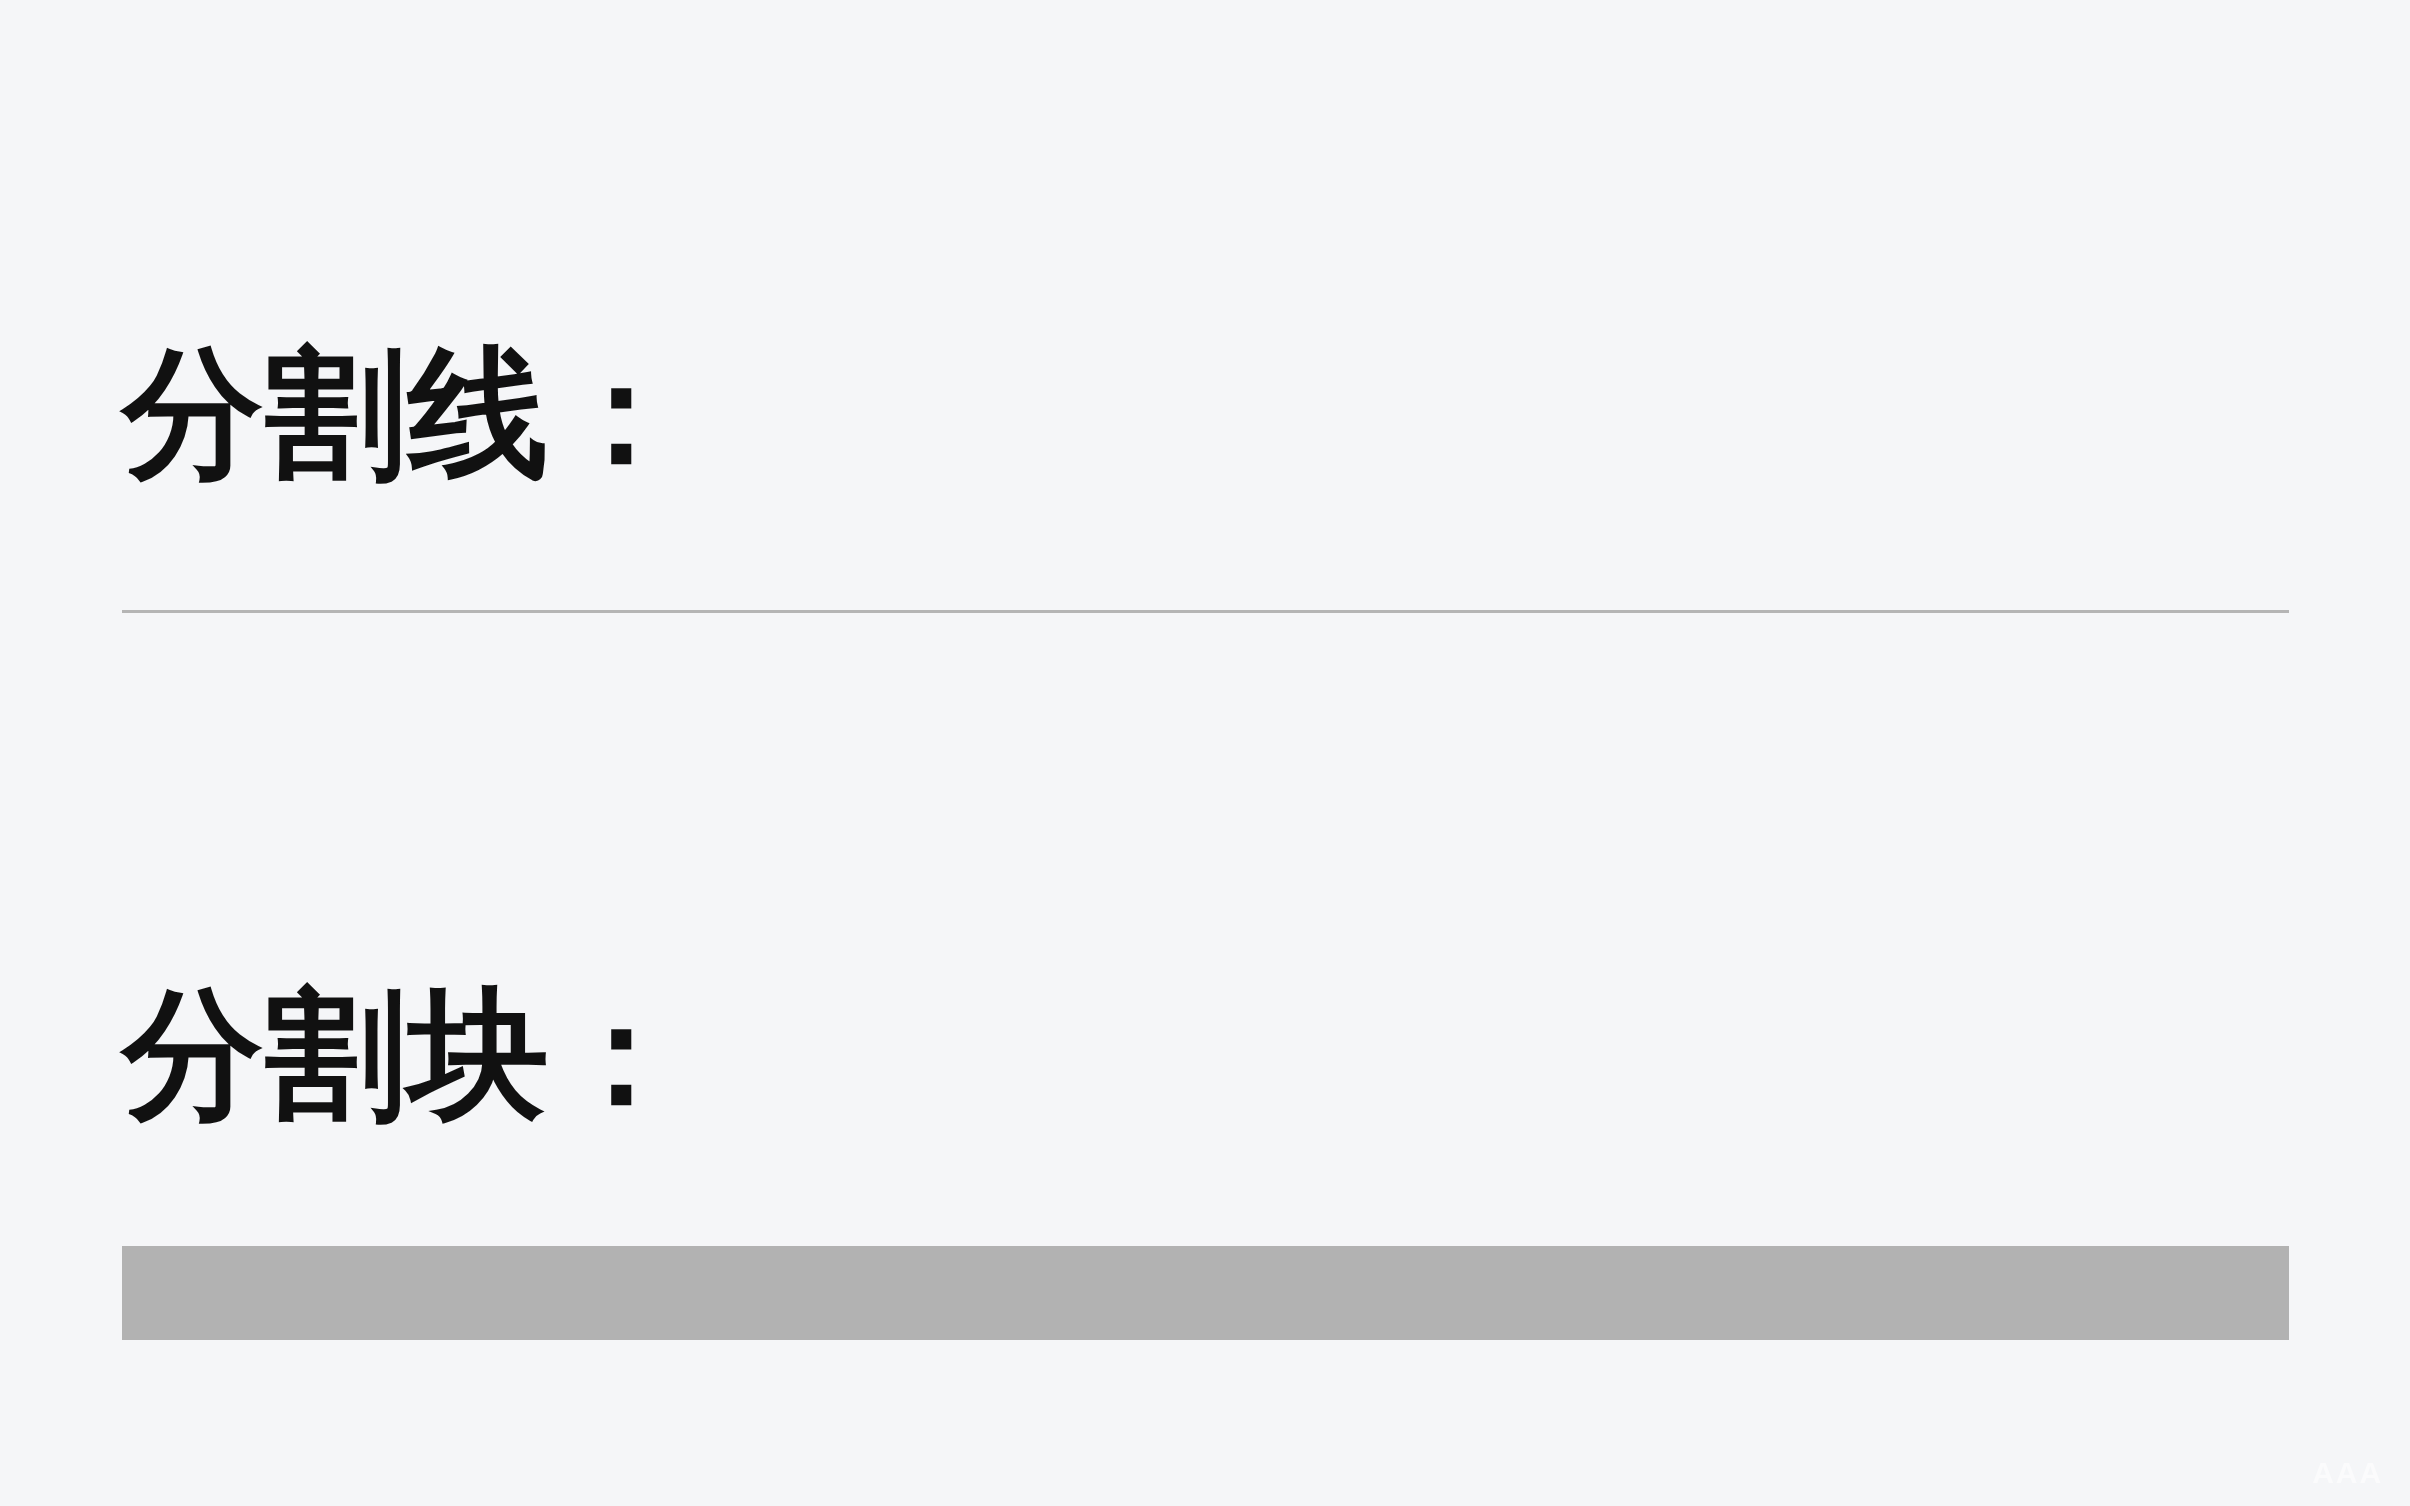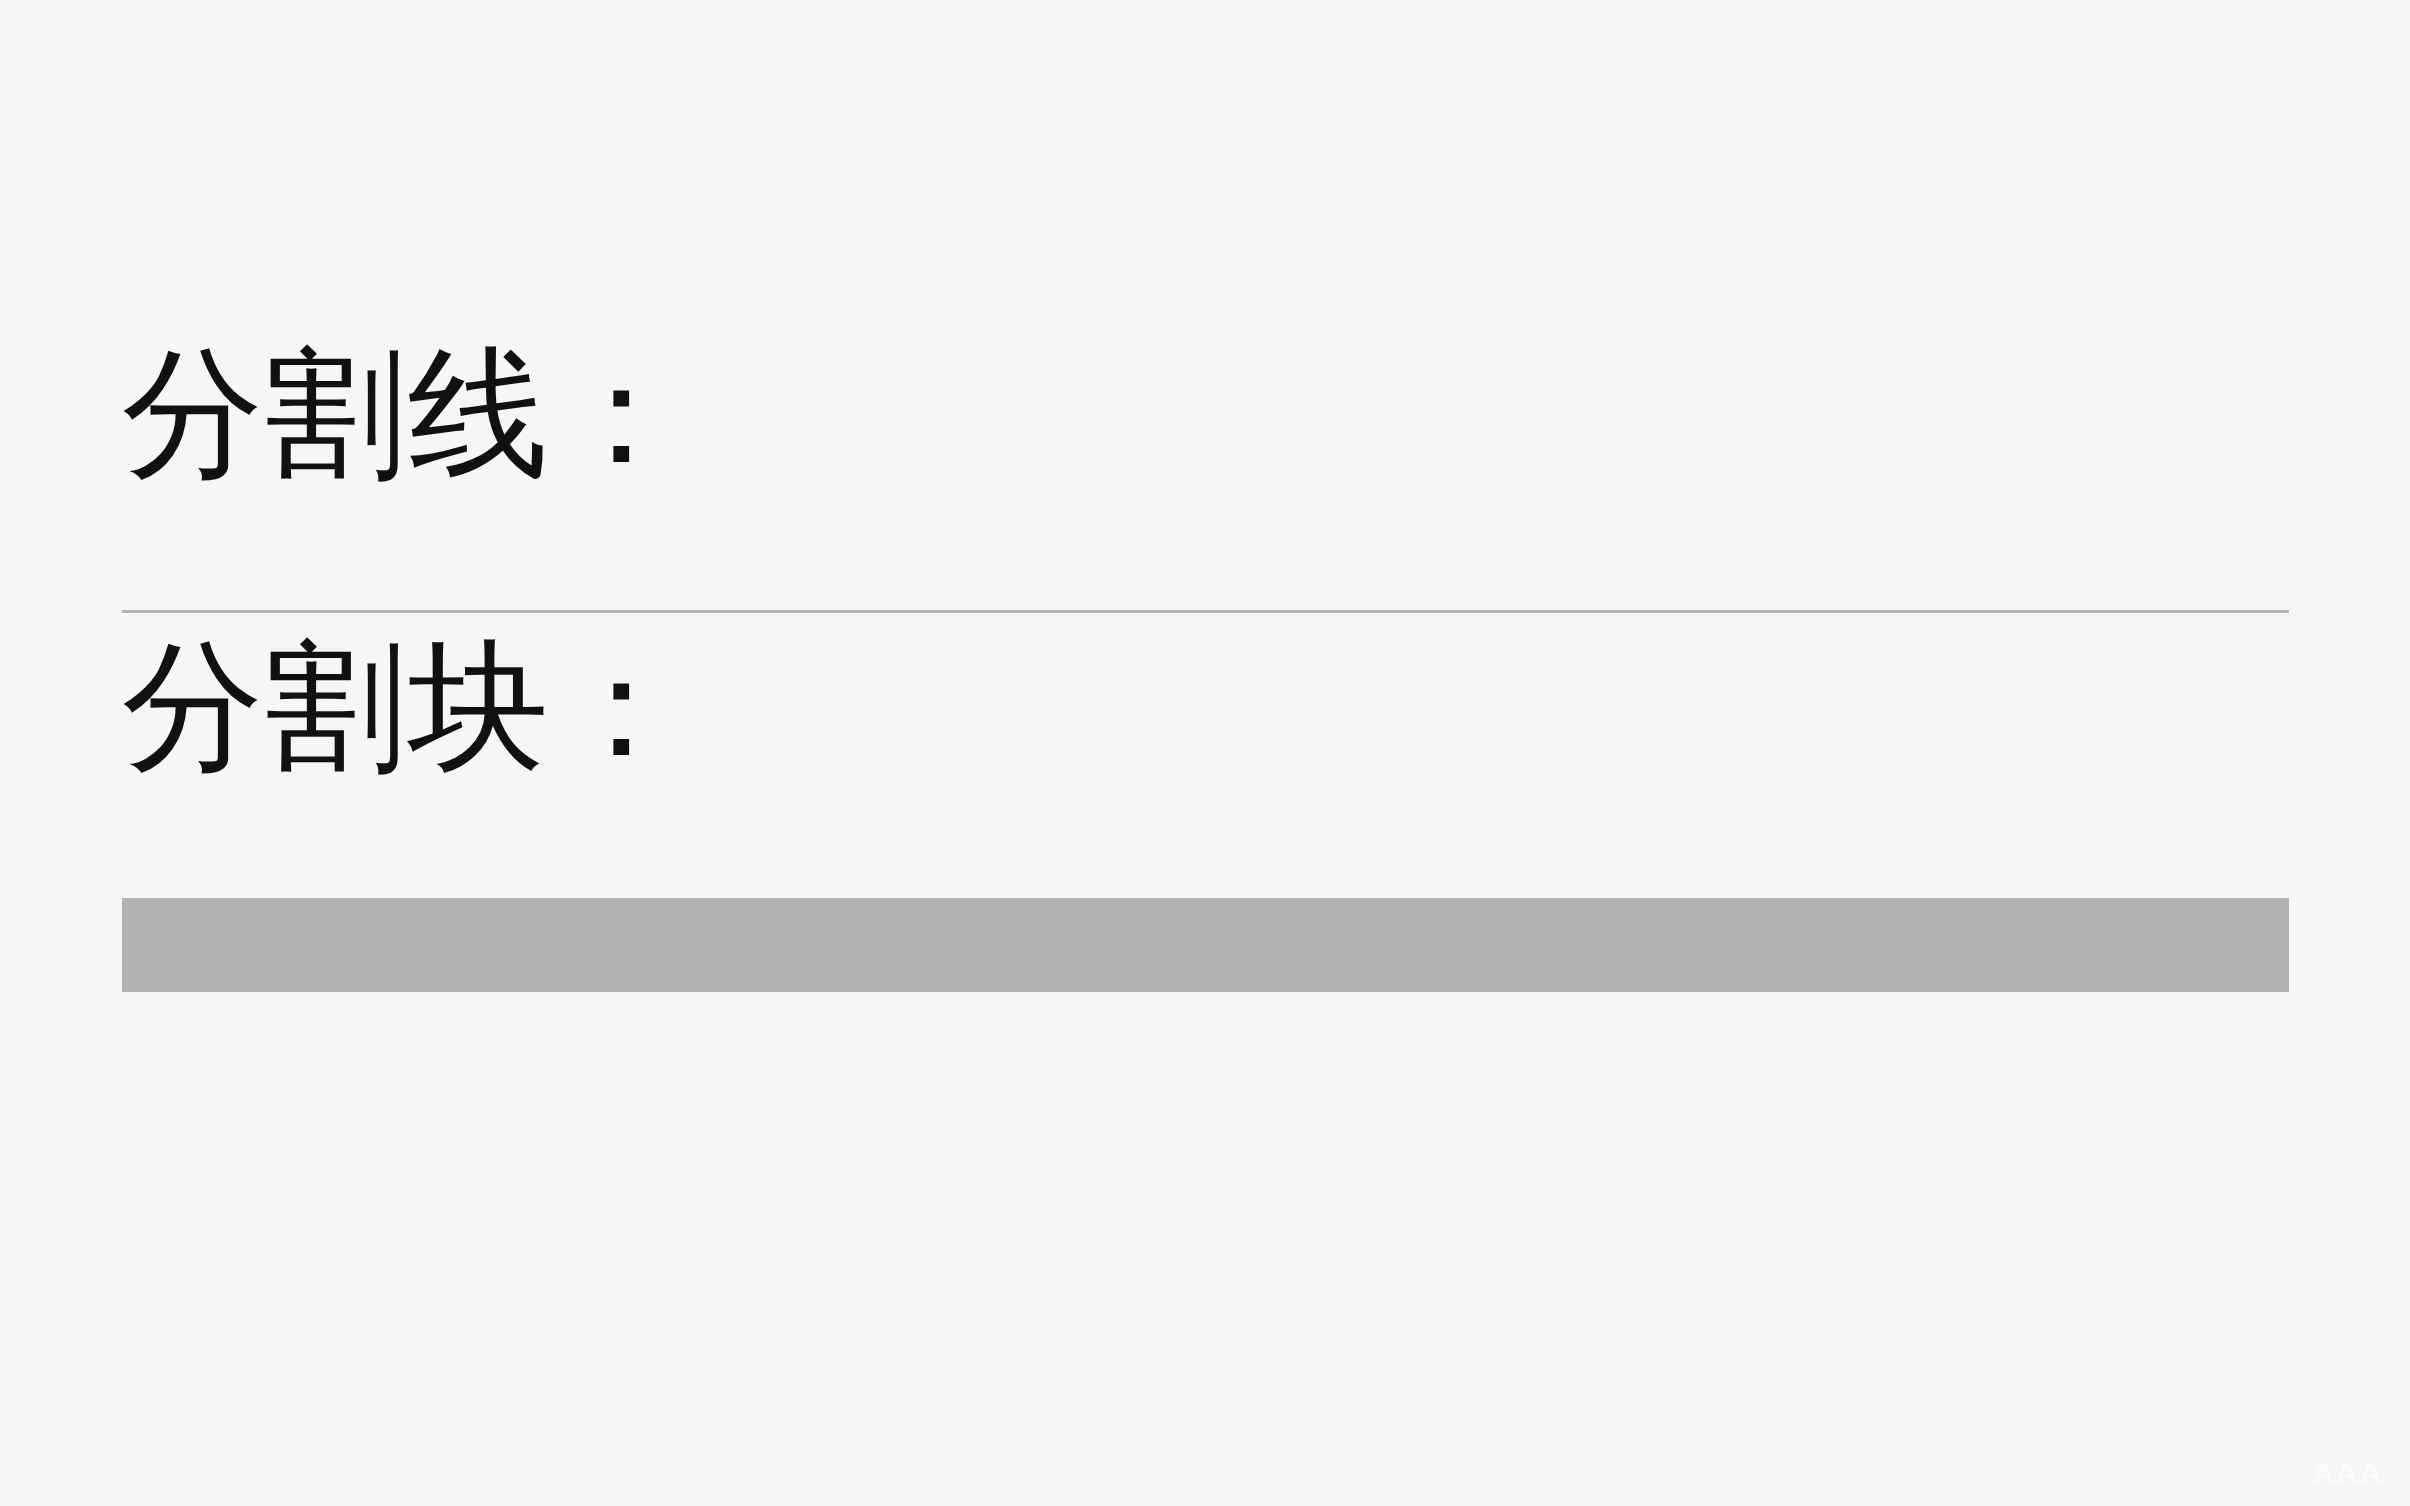--- a/index.html
+++ b/index.html
@@ -13,34 +13,35 @@
       background-color: #f5f6f8;
       font-family: "PingFang SC", "Microsoft YaHei", "Hiragino Sans GB", sans-serif;
       padding: 0 122px;
       position: relative;
     }
     .section {
       width: 100%;
     }
     .heading {
       font-size: 141px;
-      font-weight: 400;
+      font-weight: 700;
       color: #111111;
       letter-spacing: 1.9px;
     }
     .section-1 {
       padding-top: 320px;
     }
     .divider-line {
       width: 100%;
       height: 2.8px;
       background-color: #b5b5b5;
       margin-top: 99px;
     }
     .section-2 {
+      padding-top: 348px;
     }
     .divider-block {
       width: 100%;
       height: 94px;
       background-color: #b2b2b2;
       margin-top: 94px;
     }
     .watermark {
       position: absolute;
       bottom: 17px;

